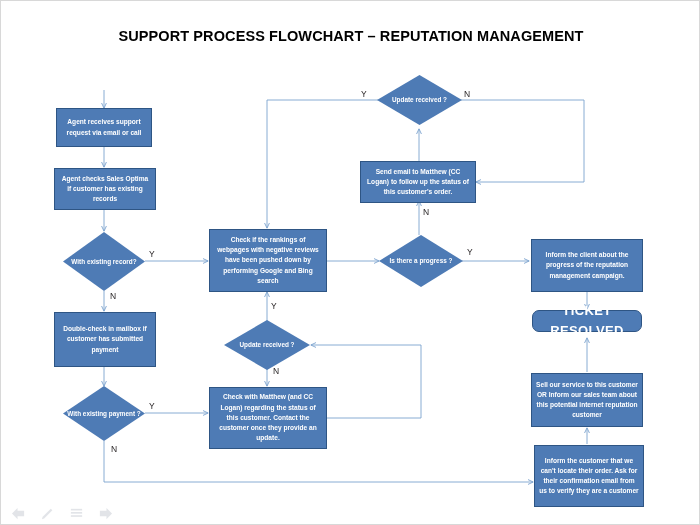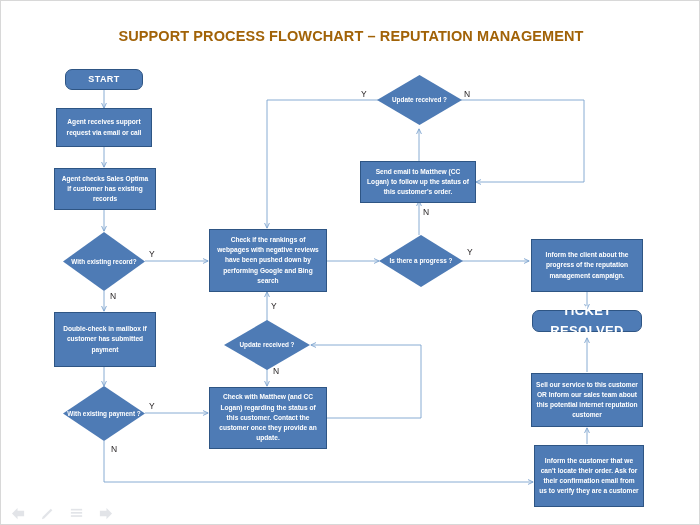--- a/index.html
+++ b/index.html
@@ -12,21 +12,21 @@
     position:relative;
     border:1px solid #d8d8d8;
     box-sizing:border-box;
   }
   #canvas{position:absolute;left:0;top:0;width:700px;height:525px;}
 
   
   .title{
     position:absolute;left:0;top:27px;width:700px;
     text-align:center;
-    font-size:14.5px;font-weight:bold;color:#a16207;
+    font-size:14.5px;font-weight:bold;color:#000000;
     letter-spacing:0.1px;
     font-family:"Liberation Sans", sans-serif;
   }
 
   
   svg.wires{position:absolute;left:0;top:0;width:700px;height:525px;}
 
   
   .node{
     position:absolute;
@@ -138,23 +138,20 @@
       <path d="M460,99 L583,99 L583,181 L475,181"></path>
 
       <path d="M586,291 L586,308"></path>
 
       <path d="M586,371 L586,337"></path>
 
       <path d="M586,443 L586,427"></path>
     </g>
   </svg>
 
-  <div class="node term" style="left:64px;top:68px;width:78px;height:21px;">
-    <span>START</span>
-  </div>
 
   <div class="node" style="left:55px;top:107px;width:96px;height:39px;">
     <span>Agent receives support request via email or call</span>
   </div>
 
   <div class="node" style="left:53px;top:167px;width:102px;height:42px;">
     <span>Agent checks Sales Optima if customer has existing records</span>
   </div>
 
   <div class="dec" style="left:62px;top:231px;width:82px;height:59px;">

